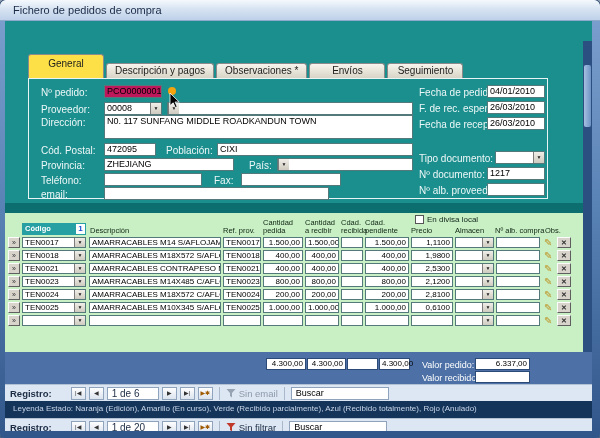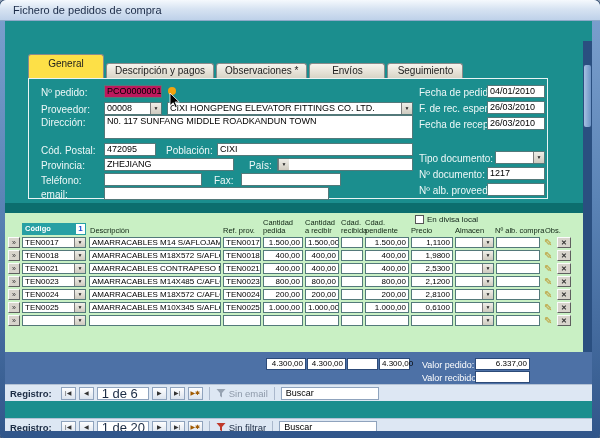--- a/index.html
+++ b/index.html
@@ -80,25 +80,25 @@
   .totals{position:absolute;left:0;top:331px;width:100%;height:32px;background:#4d71a6}
   .tbox{position:absolute;top:6px;height:12px;background:#fff;border:1px solid #2c4a78;
     font-size:8px;line-height:10px;text-align:right;padding:0 2px}
   .tlabel{position:absolute;color:#fff;font-size:9px}
 
   
   .nav{position:absolute;left:0;width:100%;height:17px;background:#dde7f3;border-top:1px solid #b3c1d4;
     display:flex;align-items:center;gap:3px;padding-left:5px;font-size:10px;color:#1c2c44}
   .nav1{top:363px}
   .nav2{top:397px}
-  .rlabel{font-weight:bold;margin-right:6px;font-size:9.5px}
+  .rlabel{font-weight:bold;margin-right:16px;font-size:9.5px}
   .nav-btn{width:15px;height:13px;background:linear-gradient(#fefefe,#dbe3ee);border:1px solid #8fa3bd;
     font-size:6px;line-height:11px;text-align:center;color:#333;cursor:pointer;white-space:nowrap}
   .nav-btn.newrec{color:#a05a00}
-  .count{width:52px;height:13px;background:#fff;border:1px solid #8fa3bd;font-size:13px;line-height:11px;padding-left:4px}
+  .count{width:52px;height:13px;background:#fff;border:1px solid #8fa3bd;font-size:10px;line-height:11px;padding-left:4px}
   .vsep{width:1px;height:13px;background:#aab8cc;margin:0 3px}
   .filterlabel{font-size:9.5px;cursor:pointer}
   .filterlabel.dim{color:#8e9aaa}
   .search{width:98px;height:13px;background:#fff;border:1px solid #8fa3bd;font-size:9px;line-height:11px;padding-left:4px;color:#000;cursor:text}
 
   .legendband{position:absolute;left:0;top:380px;width:100%;height:17px;background:#14345a;color:#c9d6e8;
     font-size:8px;line-height:16px;padding-left:8px;white-space:nowrap;overflow:hidden}
   .nav2{top:397px}
 
   .scrollbar{position:absolute;right:0;top:20px;width:9px;height:311px;background:#2a4f80}
@@ -139,21 +139,20 @@
       <svg class="cursor" style="left:140px;top:14px" width="11" height="16" viewBox="0 0 11 16">
         <path d="M1,0 L1,12.5 L4.2,9.8 L6.3,14.6 L8.2,13.7 L6.1,9 L10.2,9 Z" fill="#000" stroke="#fff" stroke-width="0.8"></path>
       </svg>
 
       <span class="flabel" style="left:12px;top:25px">Proveedor:</span>
       <span class="field combo" style="left:75px;top:23px;width:58px">
         <i class="val">00008</i>
         <i class="dd">▼</i>
       </span>
       <span class="field combo" style="left:138px;top:23px;width:246px">
-        <i class="val">CIXI HONGPENG ELEVATOR FITTINGS CO. LTD.</i>
         <i class="dd">▼</i>
       </span>
 
       <span class="flabel" style="left:12px;top:38px">Dirección:</span>
       <span class="field" style="left:75px;top:36px;width:309px;height:24px">N0. 117 SUNFANG MIDDLE ROADKANDUN TOWN</span>
 
       <span class="flabel" style="left:12px;top:66px">Cód. Postal:</span>
       <span class="field" style="left:75px;top:64px;width:52px">472095</span>
       <span class="flabel" style="left:137px;top:66px">Población:</span>
       <span class="field" style="left:188px;top:64px;width:196px">CIXI</span>
@@ -391,20 +390,23 @@
       <span class="nav-btn newrec">▶✱</span>
       <span class="vsep"></span>
       <svg width="10" height="10" viewBox="0 0 10 10">
         <path d="M0.5,1 H9.5 L6,5 V9.5 L4,8 V5 Z" fill="#97a3b2"></path>
       </svg>
       <span class="filterlabel dim">Sin email</span>
       <span class="vsep"></span>
       <span class="search">Buscar</span>
     </div>
 
+    <div class="legendband">
+      <span>Leyenda Estado: Naranja (Edición), Amarillo (En curso), Verde (Recibido parcialmente), Azul (Recibido totalmente), Rojo (Anulado)</span>
+    </div>
 
     <div class="nav nav2">
       <span class="rlabel">Registro:</span>
       <span class="nav-btn">|◀</span>
       <span class="nav-btn">◀</span>
       <span class="count">1 de 20</span>
       <span class="nav-btn">▶</span>
       <span class="nav-btn">▶|</span>
       <span class="nav-btn newrec">▶✱</span>
       <span class="vsep"></span>

